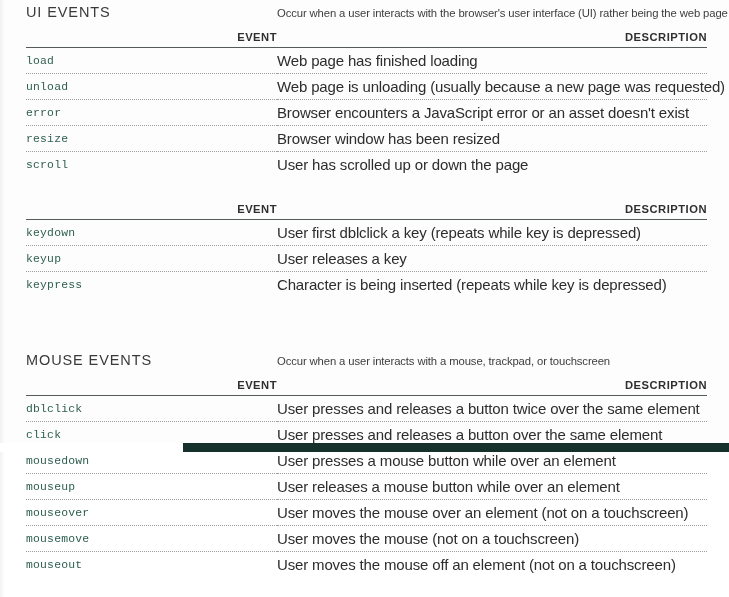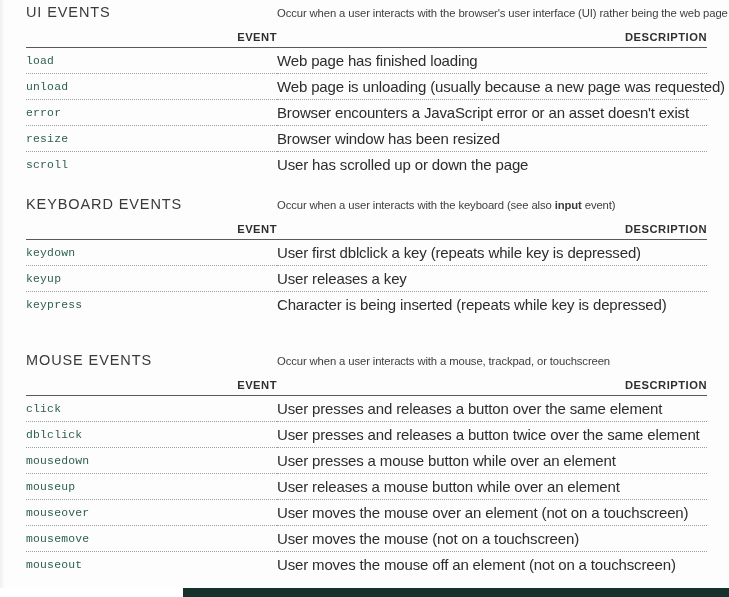--- a/index.html
+++ b/index.html
@@ -11,21 +11,21 @@
     width: 729px;
     height: 597px;
     overflow: hidden;
     font-family: "Liberation Sans", sans-serif;
     color: #2b2b2b;
     position: relative;
   }
   .page {
     position: relative;
     width: 729px;
-    height: 597px;
+    height: 452px;
     background: #fdfdfd;
   }
 
   
   .section {
     position: absolute;
     left: 26px;
     width: 681px;
   }
   .section-head {
@@ -171,26 +171,20 @@
           </tr>
         <tr>
             <td class="ev">scroll</td>
             <td class="ds">User has scrolled up or down the page</td>
           </tr>
       </tbody>
     </table>
   </div>
 
   <div class="section" id="sec-1" style="top:196px;">
-    <div class="section-head">
-      <div class="section-title">KEYBOARD EVENTS</div>
-      <div class="section-subtitle">
-        <span>Occur when a user interacts with the keyboard (see also </span><b>input</b><span> event)</span>
-      </div>
-    </div>
     <table class="tbl">
       <colgroup>
           <col class="c-event">
           <col class="c-desc">
         </colgroup>
       <thead>
         <tr>
           <th>EVENT</th>
           <th>DESCRIPTION</th>
         </tr>
@@ -225,26 +219,26 @@
           <col class="c-desc">
         </colgroup>
       <thead>
         <tr>
           <th>EVENT</th>
           <th>DESCRIPTION</th>
         </tr>
       </thead>
       <tbody>
         <tr>
+            <td class="ev">dblclick</td>
+            <td class="ds">User presses and releases a button twice over the same element</td>
+          </tr>
+        <tr>
             <td class="ev">click</td>
             <td class="ds">User presses and releases a button over the same element</td>
-          </tr>
-        <tr>
-            <td class="ev">dblclick</td>
-            <td class="ds">User presses and releases a button twice over the same element</td>
           </tr>
         <tr>
             <td class="ev">mousedown</td>
             <td class="ds">User presses a mouse button while over an element</td>
           </tr>
         <tr>
             <td class="ev">mouseup</td>
             <td class="ds">User releases a mouse button while over an element</td>
           </tr>
         <tr>

